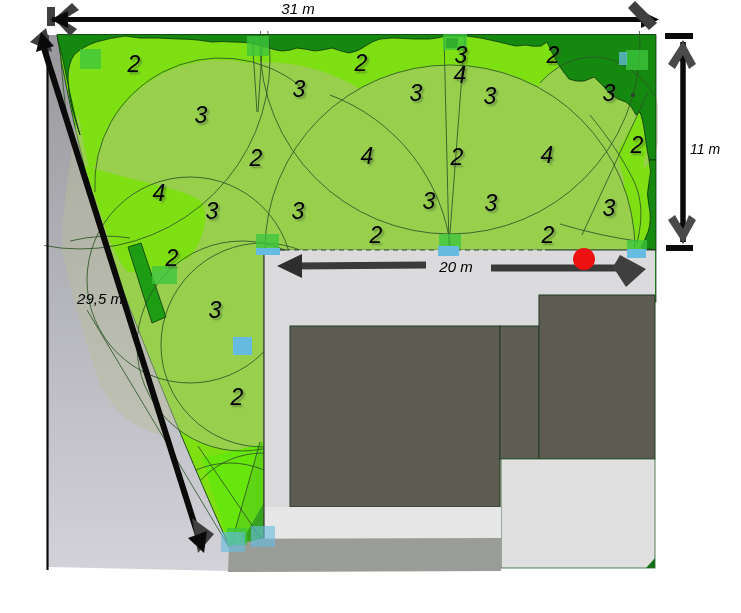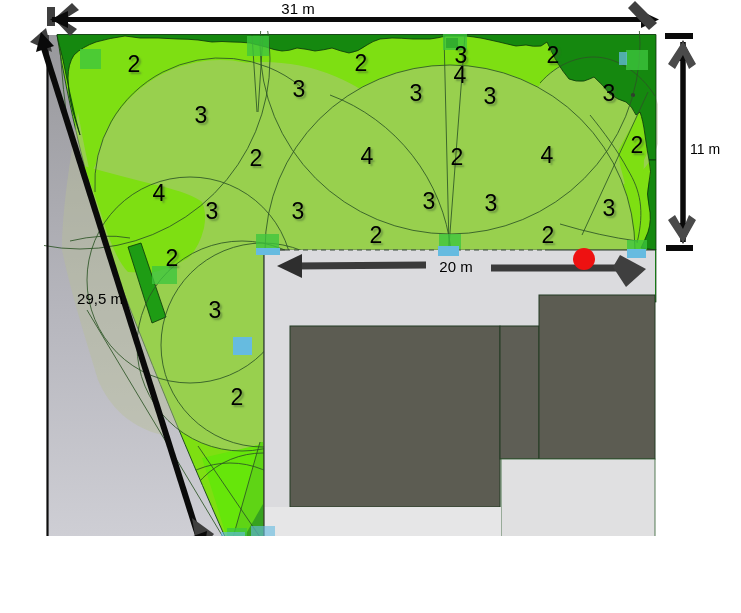--- a/index.html
+++ b/index.html
@@ -1,16 +1,16 @@
 <!DOCTYPE html>
 <html><head>
 <meta charset="utf-8">
 <style>
 html,body{margin:0;padding:0;background:#fff;}
-#stage{position:relative;width:741px;height:536px;font-family:"Liberation Sans",sans-serif;}
+#stage{position:relative;width:741px;height:613px;font-family:"Liberation Sans",sans-serif;font-style:italic;}
 svg{display:block;}
 </style>
 </head>
 <body>
 <div id="stage">
 <svg width="741" height="613" viewBox="0 0 741 613">
 <defs>
 <linearGradient id="roadg" x1="0" y1="35" x2="0" y2="570" gradientUnits="userSpaceOnUse">
 <stop offset="0" stop-color="#98989C"></stop>
 <stop offset="0.5" stop-color="#B5B5BC"></stop>

